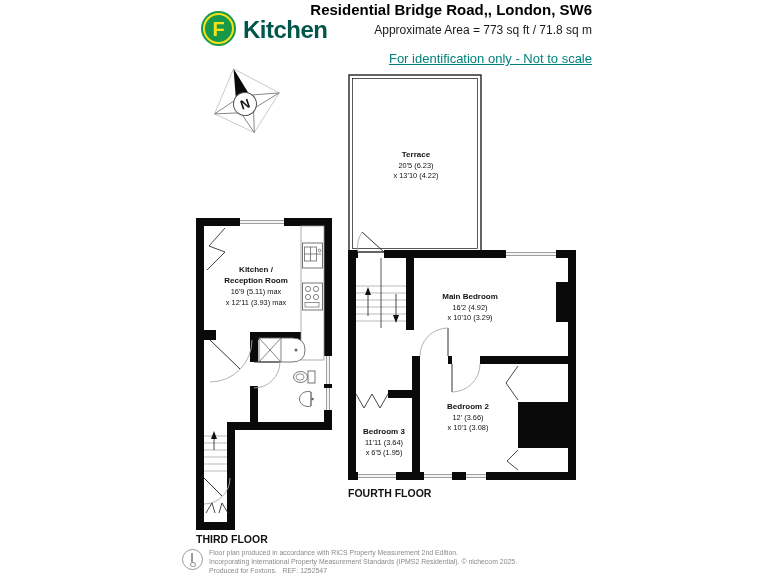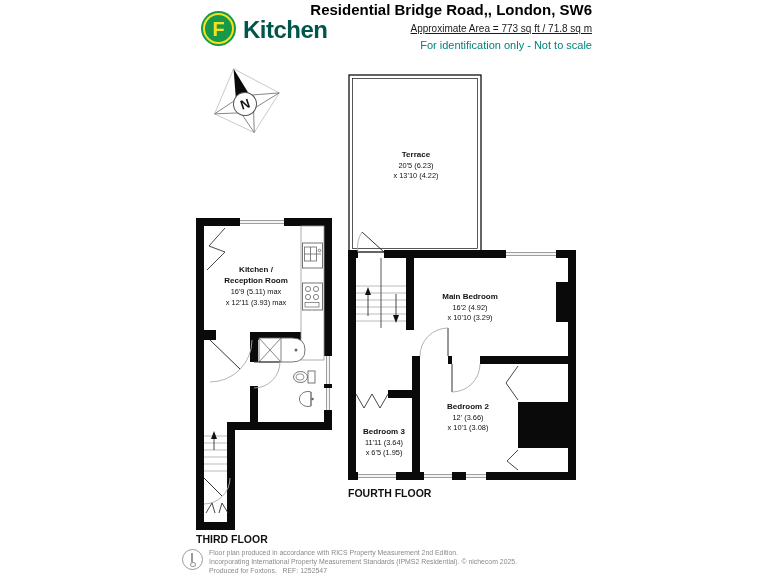--- a/index.html
+++ b/index.html
@@ -9,22 +9,22 @@
 
   
   #logo{position:absolute;left:203px;top:13px;width:27px;height:27px;border-radius:50%;
         background:#17994a;border:2.5px solid #f8e11c;box-shadow:0 0 0 2px #17994a;
         display:flex;align-items:center;justify-content:center;}
   #logo span{color:#f8e11c;font-weight:bold;font-size:20px;line-height:1;}
   #brand{position:absolute;left:243px;top:16px;font-size:24px;font-weight:bold;
          color:#00564b;letter-spacing:-0.5px;}
   #titleblock{position:absolute;right:176px;top:1px;width:430px;text-align:right;}
   #titleblock .t{font-size:15px;font-weight:bold;color:#000;}
-  #titleblock .a{font-size:10px;color:#1a1a1a;margin-top:5px;text-decoration:underline;}
-  #titleblock .d{font-size:11px;color:#00827b;margin-top:5px;}
+  #titleblock .a{font-size:12px;color:#1a1a1a;margin-top:5px;}
+  #titleblock .d{font-size:13px;color:#00827b;margin-top:14px;text-decoration:underline;}
 
   
   .room-name{font-size:8px;font-weight:bold;fill:#111;text-anchor:middle;}
   .room-dim{font-size:7.4px;fill:#111;text-anchor:middle;}
   .floor-label{font-size:10.5px;font-weight:bold;fill:#111;}
   .wall{fill:#0a0a0a;}
   .winline{stroke:#888;stroke-width:0.9;}
   .fixture{fill:#fff;stroke:#666;stroke-width:0.9;}
   .fixline{stroke:#666;stroke-width:0.8;fill:none;}
   .tread{stroke:#aaa;stroke-width:0.8;}

